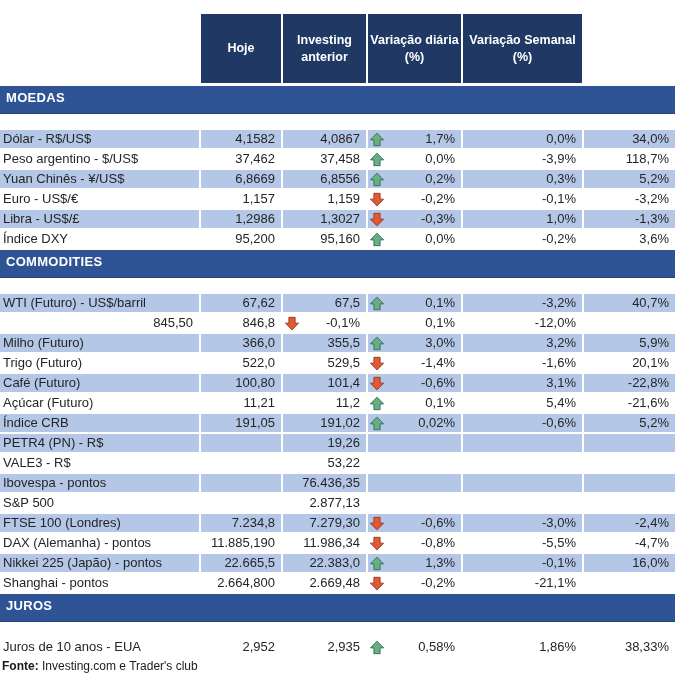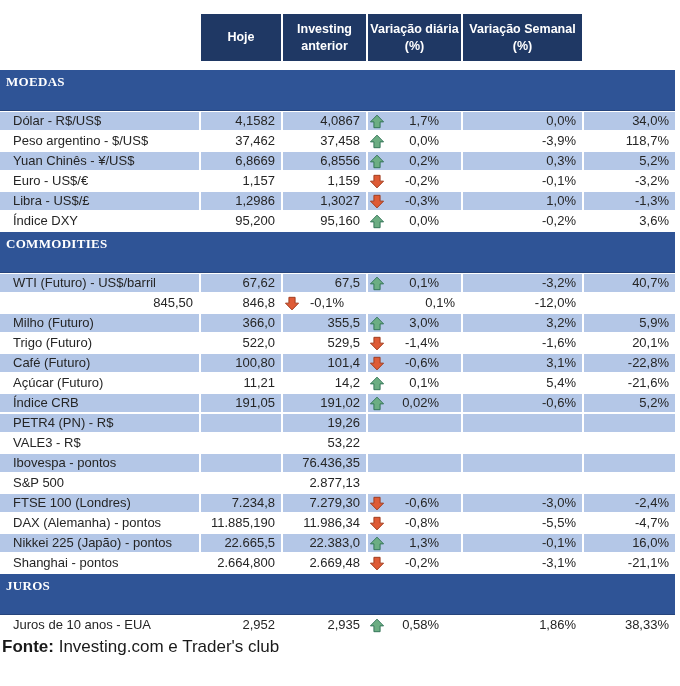--- a/index.html
+++ b/index.html
@@ -6,49 +6,48 @@
   body{
     width:680px;height:686px;overflow:hidden;background:#ffffff;
     font-family:"Liberation Sans",sans-serif;
   }
   .sheet{width:675px;margin:14px 5px 0 0;}
   .grid{
     display:grid;
     grid-template-columns:199px 80px 83px 93px 119px 91px;
     column-gap:2px;
   }
-  .header-row{height:47px;margin-bottom:9px;}
+  .header-row{height:69px;margin-bottom:3px;}
   .corner{background:#ffffff;}
   .hcell{
     background:var(--header-bg,#1F3864);
     color:#ffffff;font-weight:bold;font-size:12.5px;line-height:1.3;
     display:flex;align-items:center;justify-content:center;
     text-align:center;white-space:pre-line;
   }
   .band{
-    height:41px;line-height:24px;
+    height:28px;line-height:24px;
     background:var(--band-bg,#2F5496);
     color:#ffffff;font-weight:bold;font-size:13px;
-    padding-left:6px;margin-bottom:1px;letter-spacing:.3px;
+    padding-left:6px;margin-bottom:16px;letter-spacing:.3px;
     box-shadow:inset 0 -1px 0 rgba(0,0,0,.18);
-    font-family:Liberation Serif, serif;
   }
   .row{height:18px;margin-bottom:2px;}
   .cell{
     font-size:13px;line-height:18px;color:var(--text,#252525);
     overflow:hidden;white-space:nowrap;
   }
-  .cell.label{padding-left:13px;}
+  .cell.label{padding-left:3px;}
   .cell.num{text-align:right;padding-right:6px;}
   .cell.diaria{display:flex;align-items:center;padding:0;}
   .cell.diaria .arr{width:16px;height:15px;margin-left:1px;flex:0 0 auto;display:block;}
-  .cell.diaria .val{flex:1;text-align:right;padding-right:22px;}
+  .cell.diaria .val{flex:1;text-align:right;padding-right:6px;}
   .shaded{background:var(--row-shaded,#B4C7E7);}
   .plain{background:#ffffff;}
-  .footer{margin-top:3px;padding-left:2px;font-size:17px;color:#1a1a1a;}
+  .footer{margin-top:3px;padding-left:2px;font-size:12px;color:#1a1a1a;}
   .footer .bold{font-weight:bold;}
 </style>
 </head>
 <body>
 
 <div class="sheet">
 
   <div class="grid header-row">
     <div class="corner"></div>
     <div class="hcell">Hoje</div>
@@ -201,21 +200,21 @@
             <path d="M8 14.8 L1 7.6 L4.7 7.6 L4.7 1.4 L11.3 1.4 L11.3 7.6 L15 7.6 Z" fill="#DE5B36" stroke="#9E3A1C" stroke-width="1" stroke-linejoin="round"></path>
           </svg>
           <span class="val">-0,6%</span>
         </div>
         <div class="cell num shaded">3,1%</div>
         <div class="cell num shaded">-22,8%</div>
       </div>
       <div class="grid row">
         <div class="cell label plain">Açúcar (Futuro)</div>
         <div class="cell num plain">11,21</div>
-        <div class="cell num plain">14,2</div>
+        <div class="cell num plain">11,2</div>
         <div class="cell diaria plain">
           <svg viewBox="0 0 16 16" class="arr">
             <path d="M8 1.2 L15 8.4 L11.3 8.4 L11.3 14.6 L4.7 14.6 L4.7 8.4 L1 8.4 Z" fill="#6CAE83" stroke="#2F7155" stroke-width="1" stroke-linejoin="round"></path>
           </svg>
           <span class="val">0,1%</span>
         </div>
         <div class="cell num plain">5,4%</div>
         <div class="cell num plain">-21,6%</div>
       </div>
       <div class="grid row">
@@ -313,21 +312,20 @@
       <div class="grid row">
         <div class="cell label plain">Shanghai - pontos</div>
         <div class="cell num plain">2.664,800</div>
         <div class="cell num plain">2.669,48</div>
         <div class="cell diaria plain">
           <svg viewBox="0 0 16 16" class="arr">
             <path d="M8 14.8 L1 7.6 L4.7 7.6 L4.7 1.4 L11.3 1.4 L11.3 7.6 L15 7.6 Z" fill="#DE5B36" stroke="#9E3A1C" stroke-width="1" stroke-linejoin="round"></path>
           </svg>
           <span class="val">-0,2%</span>
         </div>
-        <div class="cell num plain">-3,1%</div>
         <div class="cell num plain">-21,1%</div>
       </div>
       <div class="band">JUROS</div>
       <div class="grid row">
         <div class="cell label plain">Juros de 10 anos - EUA</div>
         <div class="cell num plain">2,952</div>
         <div class="cell num plain">2,935</div>
         <div class="cell diaria plain">
           <svg viewBox="0 0 16 16" class="arr">
             <path d="M8 1.2 L15 8.4 L11.3 8.4 L11.3 14.6 L4.7 14.6 L4.7 8.4 L1 8.4 Z" fill="#6CAE83" stroke="#2F7155" stroke-width="1" stroke-linejoin="round"></path>

